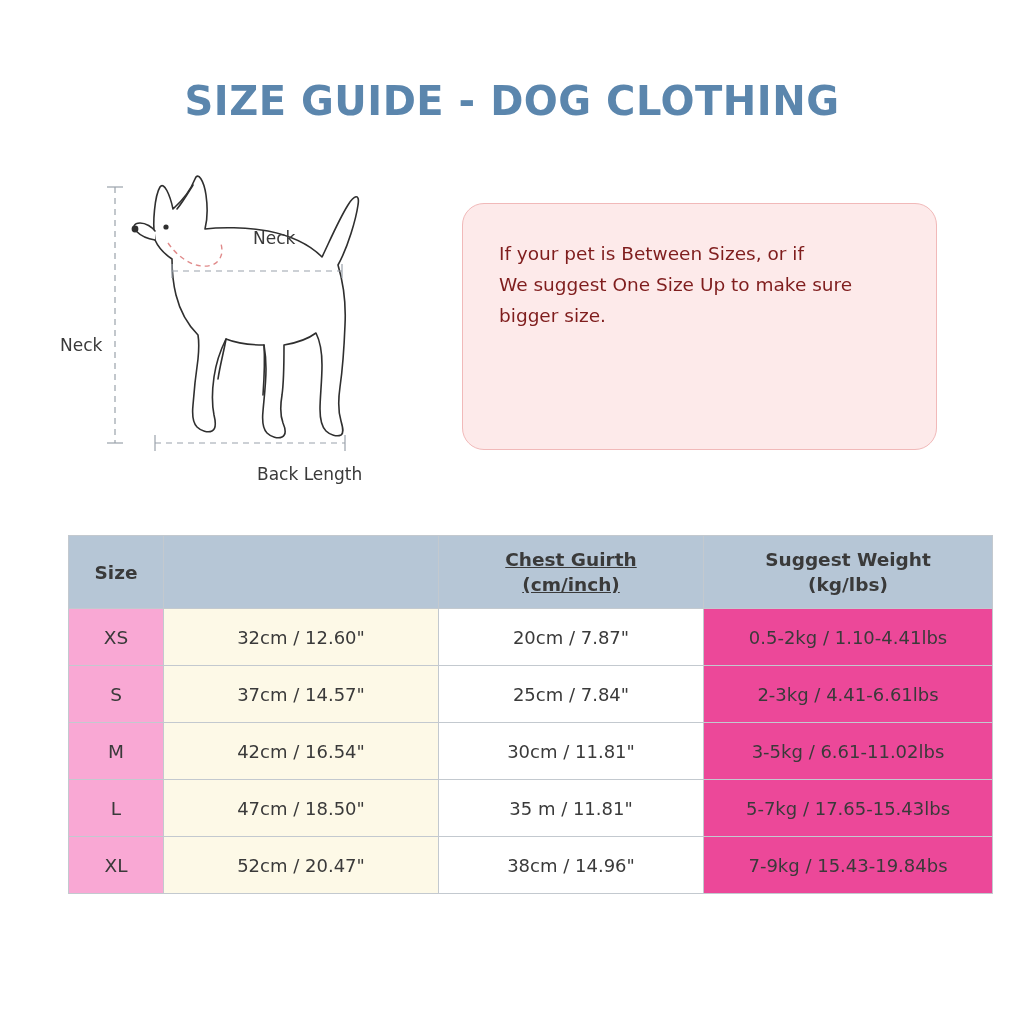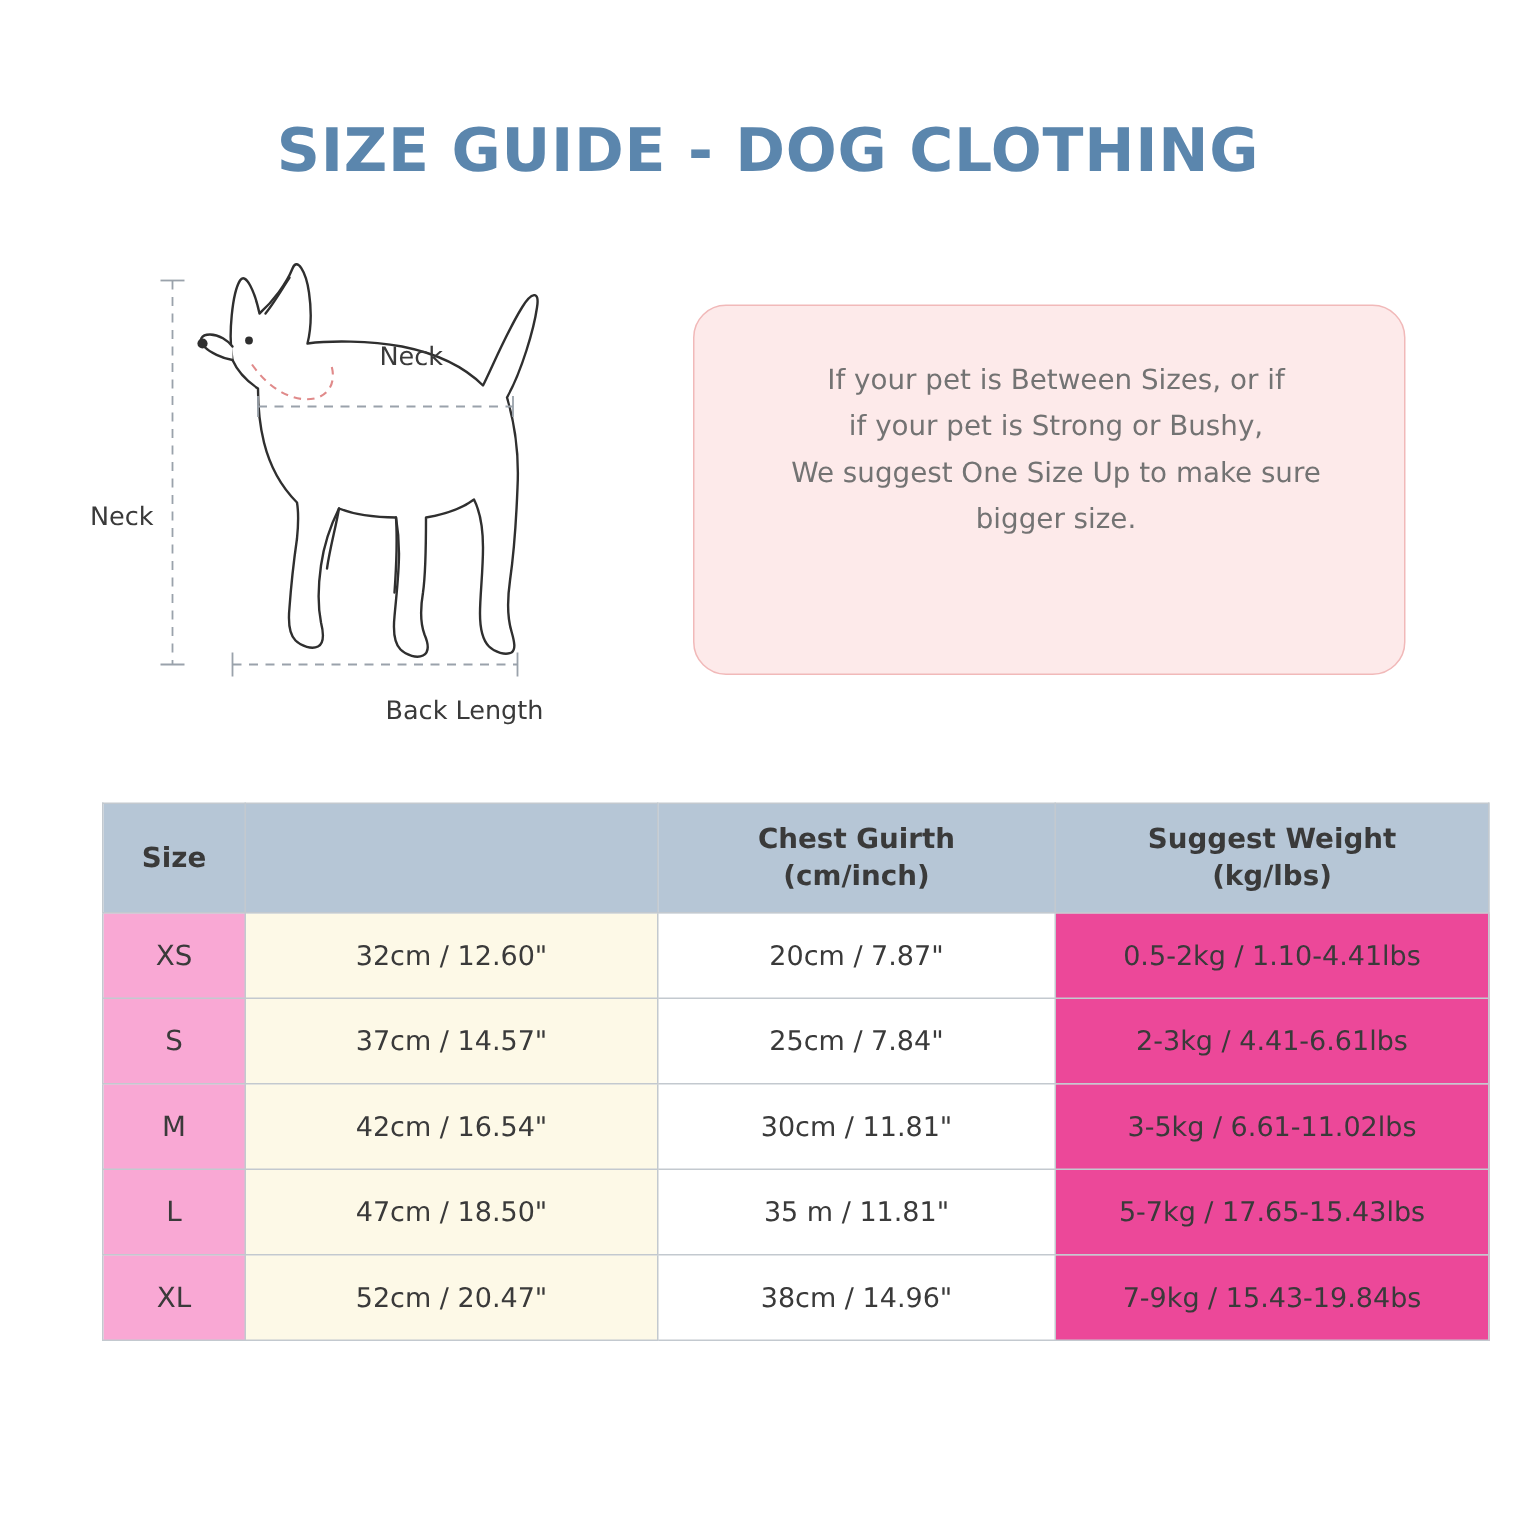--- a/index.html
+++ b/index.html
@@ -74,22 +74,21 @@
     border-radius: 22px;
     box-sizing: border-box;
   }
   .note-inner {
     position: absolute;
     left: 36px;
     top: 34px;
     width: 410px;
     font-size: 18.5px;
     line-height: 31px;
-    color: #737373;
-    text-align: center;
+    color: #7f1d1d;
   }
   .note-inner div { white-space: nowrap; }
 
   
   .table-wrap {
     position: absolute;
     left: 68px;
     top: 535px;
     width: 888px;
   }
@@ -108,21 +107,21 @@
   thead th {
     background: #b6c6d6;
     height: 72px;
     font-weight: bold;
     font-size: 18.5px;
     line-height: 25px;
     padding: 0 4px;
   }
   thead th.size-head { width: 86px; }
   thead th.col2 { width: 266px; }
-  thead th.col3 { width: 256px; }
+  thead th.col3 { width: 256px; text-decoration: underline; }
   thead th.col4 { width: 280px; }
   tbody td { height: 54px; }
   tbody td.size-cell {
     background: #f9a8d4;
     font-size: 18.5px;
   }
   tbody td.c2 { background: #fdf9e7; }
   tbody td.c3 { background: #ffffff; }
   tbody td.c4 { background: #ec4899; }
 </style>
@@ -206,21 +205,20 @@
   </svg>
 </div>
 
 <div class="label-neck-top">Neck</div>
 <div class="label-neck-left">Neck</div>
 <div class="label-backlength">Back Length</div>
 
 <div class="note-box">
   <div class="note-inner">
     <div>If your pet is Between Sizes, or if</div>
-    <div>if your pet is Strong or Bushy,</div>
     <div>We suggest One Size Up to make sure</div>
     <div>bigger size.</div>
   </div>
 </div>
 
 <div class="table-wrap">
   <table>
     <thead>
       <tr>
         <th class="size-head">Size</th>

